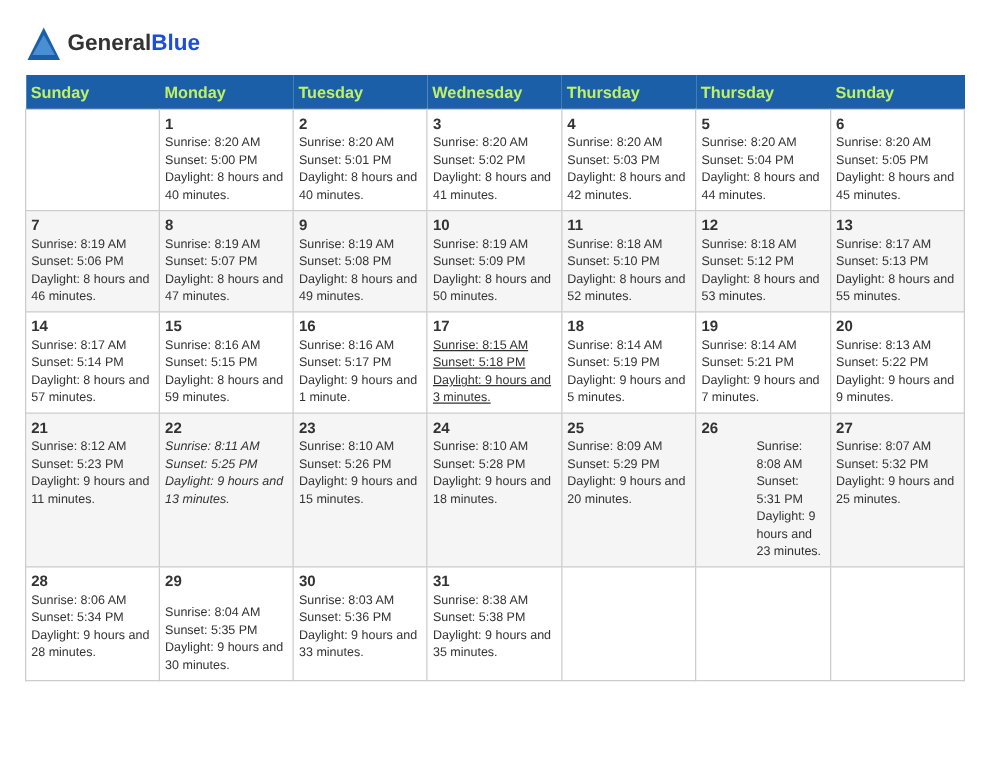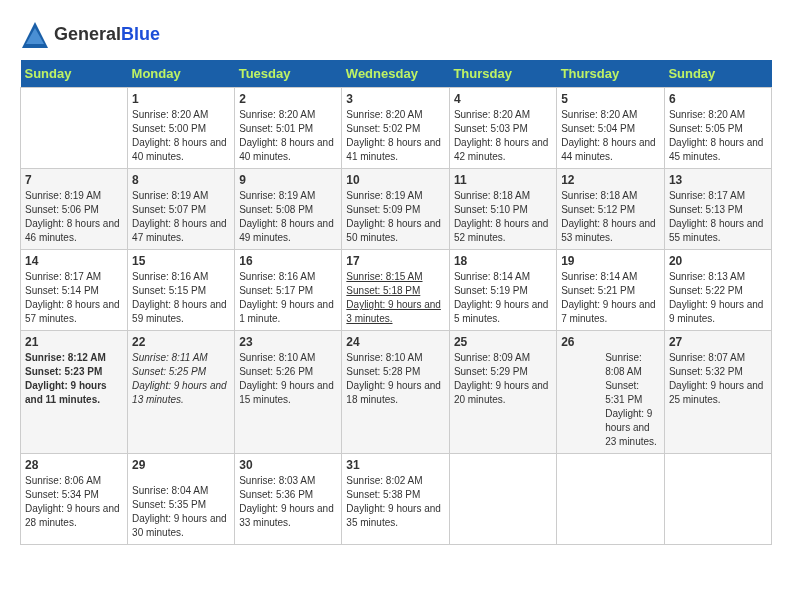--- a/index.html
+++ b/index.html
@@ -243,21 +243,21 @@
         <td>
           <div class="day-number">20</div>
           <div class="day-info" style="white-space: pre-line;">Sunrise: 8:13 AM
 Sunset: 5:22 PM
 Daylight: 9 hours and 9 minutes.</div>
         </td>
       </tr>
       <tr>
         <td>
           <div class="day-number">21</div>
-          <div class="day-info" style="white-space: pre-line; font-weight: bold;">Sunrise: 8:12 AM
+          <div class="day-info" style="white-space: pre-line;">Sunrise: 8:12 AM
 Sunset: 5:23 PM
 Daylight: 9 hours and 11 minutes.</div>
         </td>
         <td>
           <div class="day-number">22</div>
           <div class="day-info" style="white-space: pre-line; font-style: italic;">Sunrise: 8:11 AM
 Sunset: 5:25 PM
 Daylight: 9 hours and 13 minutes.</div>
         </td>
         <td>
@@ -305,21 +305,21 @@
 Daylight: 9 hours and 30 minutes.</div>
         </td>
         <td>
           <div class="day-number">30</div>
           <div class="day-info" style="white-space: pre-line;">Sunrise: 8:03 AM
 Sunset: 5:36 PM
 Daylight: 9 hours and 33 minutes.</div>
         </td>
         <td>
           <div class="day-number">31</div>
-          <div class="day-info" style="white-space: pre-line;">Sunrise: 8:02 AM
+          <div class="day-info" style="white-space: pre-line;">Sunrise: 8:38 AM
 Sunset: 5:38 PM
 Daylight: 9 hours and 35 minutes.</div>
         </td>
         <td class="empty-cell"></td>
         <td class="empty-cell"></td>
         <td class="empty-cell"></td>
       </tr>
     </tbody>
 </table>
 

